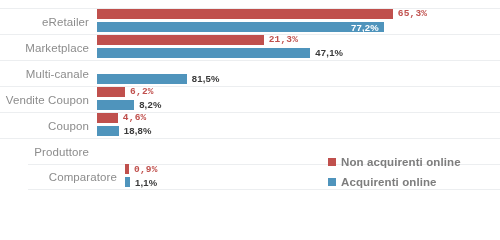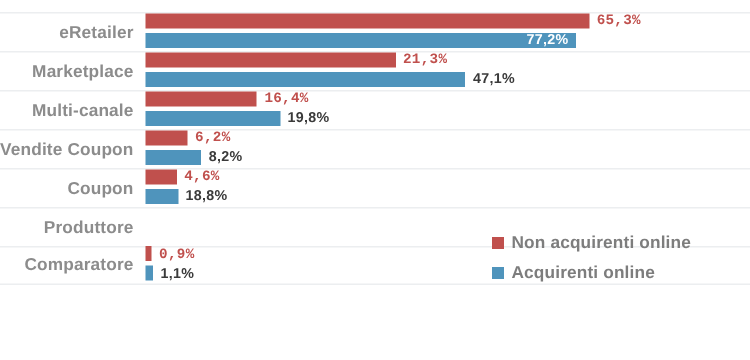--- a/index.html
+++ b/index.html
@@ -22,32 +22,32 @@
   .row{
     position:relative;
     height:26px;
     display:flex;
     align-items:center;
     border-top:1.5px solid #eceef0;
     box-sizing:border-box;
   }
   .row.last{
     border-bottom:1.5px solid #eceef0;
+    margin-left:28px;
   }
   .cat-label{
     width:97px;
     flex:0 0 97px;
     text-align:right;
     padding-right:8px;
     box-sizing:border-box;
     font-size:11.5px;
     color:#8c8c8c;
     letter-spacing:.1px;
     white-space:nowrap;
-    font-weight:bold;
   }
   .bars{
     position:relative;
     flex:1 1 auto;
     height:26px;
   }
   .bar-wrap{
     position:absolute;
     left:0;
     height:10px;
@@ -137,27 +137,23 @@
           </div>
           <div class="bar-wrap bot">
             <span class="bar blue" style="width: 213.335px; position: static;"></span>
             <span class="val dark">47,1%</span>
           </div>
         </div>
       </div>
       <div class="row">
         <div class="cat-label">Multi-canale</div>
         <div class="bars">
-          <div class="bar-wrap top">
-            <span class="bar red" style="width: 74.2824px;"></span>
-            <span class="val red">16,4%</span>
-          </div>
           <div class="bar-wrap bot">
             <span class="bar blue" style="width: 89.6824px; position: static;"></span>
-            <span class="val dark">19,8%</span>
+            <span class="val dark">81,5%</span>
           </div>
         </div>
       </div>
       <div class="row">
         <div class="cat-label">Vendite Coupon</div>
         <div class="bars">
           <div class="bar-wrap top">
             <span class="bar red" style="width: 28.0824px;"></span>
             <span class="val red">6,2%</span>
           </div>

